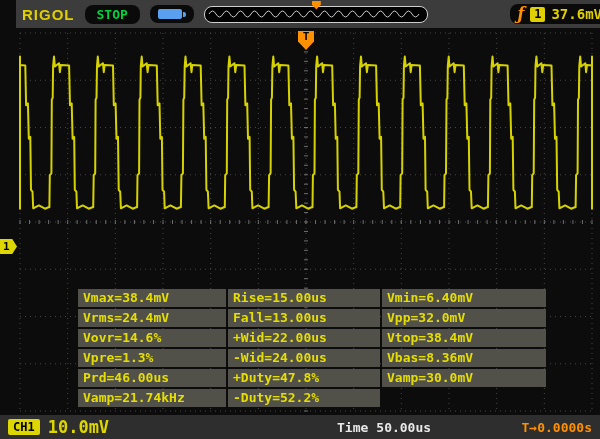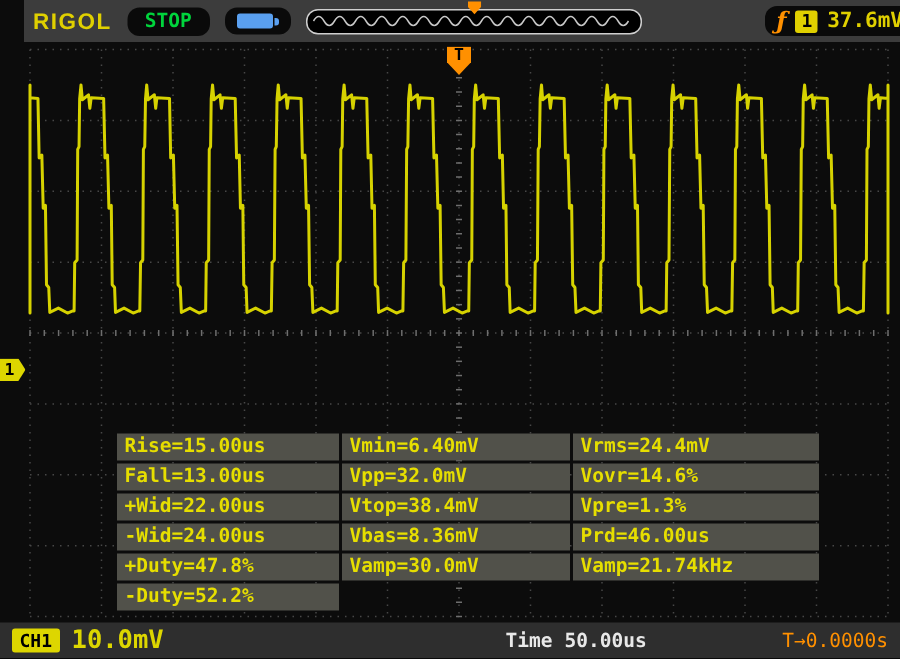--- a/index.html
+++ b/index.html
@@ -56,21 +56,21 @@
     line-height:18px;padding:0 5px;white-space:nowrap;overflow:hidden;}
   
   .bottombar{
     position:absolute;bottom:0;left:0;width:600px;height:24px;background:#2e2e2e;
     display:flex;align-items:center;padding:0 8px;gap:8px;box-sizing:border-box;}
   .ch1-badge{background:#ddd600;color:#000;font-weight:bold;font-size:12px;
     padding:1px 5px;border-radius:2px;}
   .ch1-scale{color:#ddd600;font-weight:bold;font-size:17px;}
   .time-group{position:absolute;left:337px;display:flex;gap:8px;
     color:#e8e8e8;font-weight:bold;font-size:13px;}
-  .trig-offset{margin-left:auto;color:#ff9000;font-weight:normal;font-size:13px;}
+  .trig-offset{margin-left:auto;color:#ff9000;font-weight:bold;font-size:13px;}
 </style>
 </head>
 <body>
 
 <div class="screen">
 
   <div class="topbar">
     <span class="brand">RIGOL</span>
     <span class="stop-badge">STOP</span>
     <span class="battery-widget">
@@ -216,20 +216,21 @@
         <line x1="304" y1="354.65" x2="308" y2="354.65" stroke="#6e6e6e" stroke-width="1"></line>
         <line x1="304" y1="364.09999999999997" x2="308" y2="364.09999999999997" stroke="#6e6e6e" stroke-width="1"></line>
         <line x1="304" y1="373.54999999999995" x2="308" y2="373.54999999999995" stroke="#6e6e6e" stroke-width="1"></line>
         <line x1="304" y1="383" x2="308" y2="383" stroke="#6e6e6e" stroke-width="1"></line>
         <polyline points="20.0,179.3 20.0,179.3 20.0,147.2 20.0,145.3 20.0,71.6 20.0,69.7 20.0,38.0 20.0,28.6 20.0,38.5 20.0,35.2 20.0,44.2 20.0,37.1 20.0,37.6 20.0,77.3 20.0,75.4 20.0,110.8 20.0,108.9 20.0,161.8 20.0,163.7 20.0,180.3 20.0,177.4 20.0,180.7 20.0,179.3 20.0,179.3 20.0,179.3 20.0,147.2 20.0,145.3 20.0,71.6 20.0,69.7 20.0,38.0 20.0,28.6 20.0,38.5 20.0,35.2 20.0,44.2 20.0,37.1 25.3,37.6 26.1,77.3 27.9,75.4 28.8,110.8 30.3,108.9 31.0,161.8 32.5,163.7 33.2,180.3 38.9,177.4 45.0,180.7 48.5,179.3 48.5,179.3 49.4,179.3 49.8,147.2 51.4,145.3 51.8,71.6 52.7,69.7 53.1,38.0 54.0,28.6 54.9,38.5 59.0,35.2 59.9,44.2 60.8,37.1 69.1,37.6 70.0,77.3 71.7,75.4 72.6,110.8 74.2,108.9 74.8,161.8 76.4,163.7 77.0,180.3 82.7,177.4 88.8,180.7 92.4,179.3 92.4,179.3 93.2,179.3 93.7,147.2 95.2,145.3 95.6,71.6 96.5,69.7 97.0,38.0 97.8,28.6 98.7,38.5 102.9,35.2 103.8,44.2 104.6,37.1 113.0,37.6 113.8,77.3 115.6,75.4 116.5,110.8 118.0,108.9 118.7,161.8 120.2,163.7 120.9,180.3 126.6,177.4 132.7,180.7 136.2,179.3 136.2,179.3 137.1,179.3 137.5,147.2 139.1,145.3 139.5,71.6 140.4,69.7 140.8,38.0 141.7,28.6 142.6,38.5 146.7,35.2 147.6,44.2 148.5,37.1 156.8,37.6 157.7,77.3 159.5,75.4 160.3,110.8 161.9,108.9 162.5,161.8 164.1,163.7 164.7,180.3 170.4,177.4 176.6,180.7 180.1,179.3 180.1,179.3 180.9,179.3 181.4,147.2 182.9,145.3 183.4,71.6 184.2,69.7 184.7,38.0 185.5,28.6 186.4,38.5 190.6,35.2 191.5,44.2 192.3,37.1 200.7,37.6 201.6,77.3 203.3,75.4 204.2,110.8 205.7,108.9 206.4,161.8 207.9,163.7 208.6,180.3 214.3,177.4 220.4,180.7 223.9,179.3 223.9,179.3 224.8,179.3 225.2,147.2 226.8,145.3 227.2,71.6 228.1,69.7 228.5,38.0 229.4,28.6 230.3,38.5 234.4,35.2 235.3,44.2 236.2,37.1 244.5,37.6 245.4,77.3 247.2,75.4 248.0,110.8 249.6,108.9 250.2,161.8 251.8,163.7 252.4,180.3 258.1,177.4 264.3,180.7 267.8,179.3 267.8,179.3 268.6,179.3 269.1,147.2 270.6,145.3 271.1,71.6 271.9,69.7 272.4,38.0 273.3,28.6 274.1,38.5 278.3,35.2 279.2,44.2 280.1,37.1 288.4,37.6 289.3,77.3 291.0,75.4 291.9,110.8 293.4,108.9 294.1,161.8 295.6,163.7 296.3,180.3 302.0,177.4 308.1,180.7 311.6,179.3 311.6,179.3 312.5,179.3 312.9,147.2 314.5,145.3 314.9,71.6 315.8,69.7 316.2,38.0 317.1,28.6 318.0,38.5 322.1,35.2 323.0,44.2 323.9,37.1 332.2,37.6 333.1,77.3 334.9,75.4 335.7,110.8 337.3,108.9 337.9,161.8 339.5,163.7 340.1,180.3 345.8,177.4 352.0,180.7 355.5,179.3 355.5,179.3 356.4,179.3 356.8,147.2 358.3,145.3 358.8,71.6 359.6,69.7 360.1,38.0 361.0,28.6 361.8,38.5 366.0,35.2 366.9,44.2 367.8,37.1 376.1,37.6 377.0,77.3 378.7,75.4 379.6,110.8 381.1,108.9 381.8,161.8 383.3,163.7 384.0,180.3 389.7,177.4 395.8,180.7 399.3,179.3 399.3,179.3 400.2,179.3 400.6,147.2 402.2,145.3 402.6,71.6 403.5,69.7 403.9,38.0 404.8,28.6 405.7,38.5 409.9,35.2 410.7,44.2 411.6,37.1 419.9,37.6 420.8,77.3 422.6,75.4 423.5,110.8 425.0,108.9 425.6,161.8 427.2,163.7 427.8,180.3 433.5,177.4 439.7,180.7 443.2,179.3 443.2,179.3 444.1,179.3 444.5,147.2 446.0,145.3 446.5,71.6 447.4,69.7 447.8,38.0 448.7,28.6 449.5,38.5 453.7,35.2 454.6,44.2 455.5,37.1 463.8,37.6 464.7,77.3 466.4,75.4 467.3,110.8 468.8,108.9 469.5,161.8 471.0,163.7 471.7,180.3 477.4,177.4 483.5,180.7 487.0,179.3 487.0,179.3 487.9,179.3 488.4,147.2 489.9,145.3 490.3,71.6 491.2,69.7 491.6,38.0 492.5,28.6 493.4,38.5 497.6,35.2 498.4,44.2 499.3,37.1 507.6,37.6 508.5,77.3 510.3,75.4 511.2,110.8 512.7,108.9 513.4,161.8 514.9,163.7 515.5,180.3 521.2,177.4 527.4,180.7 530.9,179.3 530.9,179.3 531.8,179.3 532.2,147.2 533.7,145.3 534.2,71.6 535.1,69.7 535.5,38.0 536.4,28.6 537.3,38.5 541.4,35.2 542.3,44.2 543.2,37.1 551.5,37.6 552.4,77.3 554.1,75.4 555.0,110.8 556.5,108.9 557.2,161.8 558.7,163.7 559.4,180.3 565.1,177.4 571.2,180.7 574.7,179.3 574.7,179.3 575.6,179.3 576.1,147.2 577.6,145.3 578.0,71.6 578.9,69.7 579.3,38.0 580.2,28.6 581.1,38.5 585.3,35.2 586.1,44.2 587.0,37.1 592.0,37.6 592.0,77.3 592.0,75.4 592.0,110.8 592.0,108.9 592.0,161.8 592.0,163.7 592.0,180.3 592.0,177.4 592.0,180.7 592.0,179.3 592.0,179.3 592.0,179.3 592.0,147.2 592.0,145.3 592.0,71.6 592.0,69.7 592.0,38.0 592.0,28.6 592.0,38.5 592.0,35.2 592.0,44.2 592.0,37.1 592.0,37.6 592.0,77.3 592.0,75.4 592.0,110.8 592.0,108.9 592.0,161.8 592.0,163.7 592.0,180.3 592.0,177.4 592.0,180.7 592.0,179.3 592.0,179.3 592.0,179.3 592.0,147.2 592.0,145.3 592.0,71.6 592.0,69.7 592.0,38.0 592.0,28.6 592.0,38.5 592.0,35.2 592.0,44.2 592.0,37.1 592.0,37.6 592.0,77.3 592.0,75.4 592.0,110.8 592.0,108.9 592.0,161.8 592.0,163.7 592.0,180.3 592.0,177.4 592.0,180.7 592.0,179.3" fill="none" stroke="#d6d200" stroke-width="2" stroke-linejoin="round"></polyline>
       </svg>
     <div class="trigger-marker">T</div>
     <div class="ch-marker">1</div>
 
     <div class="meas-table">
+      <span class="meas-cell">Vmax=38.4mV</span>
       <span class="meas-cell">Rise=15.00us</span>
       <span class="meas-cell">Vmin=6.40mV</span>
       <span class="meas-cell">Vrms=24.4mV</span>
       <span class="meas-cell">Fall=13.00us</span>
       <span class="meas-cell">Vpp=32.0mV</span>
       <span class="meas-cell">Vovr=14.6%</span>
       <span class="meas-cell">+Wid=22.00us</span>
       <span class="meas-cell">Vtop=38.4mV</span>
       <span class="meas-cell">Vpre=1.3%</span>
       <span class="meas-cell">-Wid=24.00us</span>

